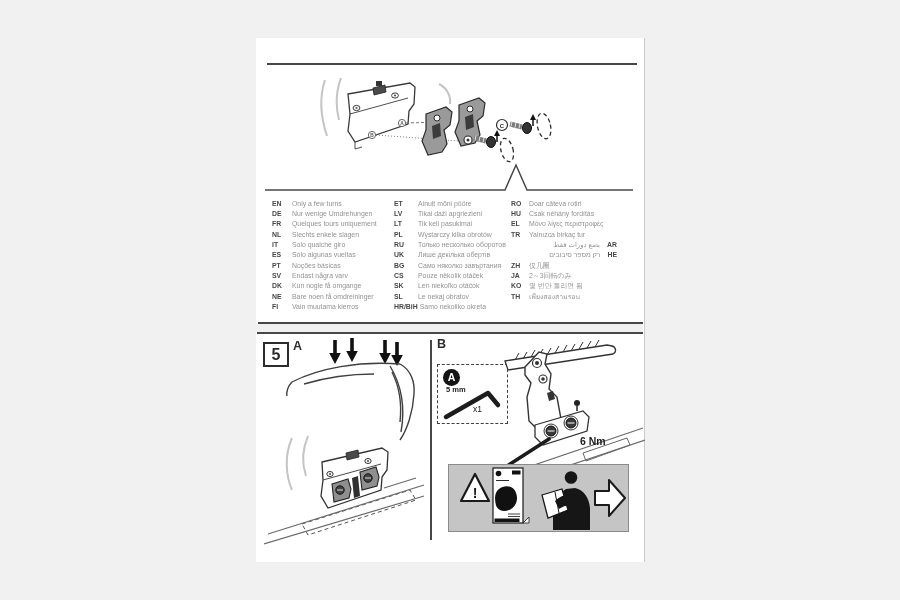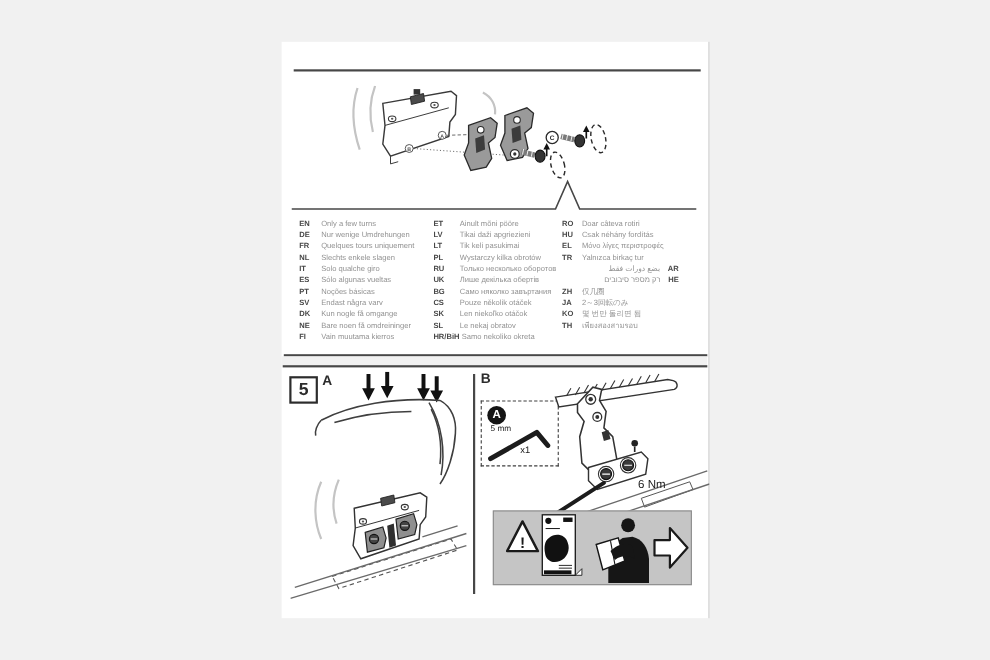--- a/index.html
+++ b/index.html
@@ -41,23 +41,23 @@
   .divider{background:#474747;}
   .toolbox{
     left:181px;top:326px;width:69px;height:58px;
     border:1.6px dashed #3f3f3f;
   }
   .tool-circle{
     left:5px;top:4px;width:17px;height:17px;border-radius:50%;
     background:#141414;color:#fff;font-weight:bold;font-size:10.5px;
     line-height:17px;text-align:center;
   }
-  .tool-size{left:8px;top:20px;font-weight:normal;font-size:7.5px;color:#202020;}
+  .tool-size{left:8px;top:20px;font-weight:bold;font-size:7.5px;color:#202020;}
   .tool-qty{left:35px;top:39px;font-weight:normal;font-size:8.5px;color:#202020;}
-  .torque{left:324px;top:397px;font-weight:normal;font-size:10.5px;color:#1c1c1c;}
+  .torque{left:324px;top:397px;font-weight:bold;font-size:10.5px;color:#1c1c1c;}
   .graybox{
     left:192px;top:426px;width:181px;height:68px;
     background:#c5c5c5;border:1.5px solid #8b8b8b;box-sizing:border-box;
   }
 </style>
 </head>
 <body>
 
 <div class="page">
 

